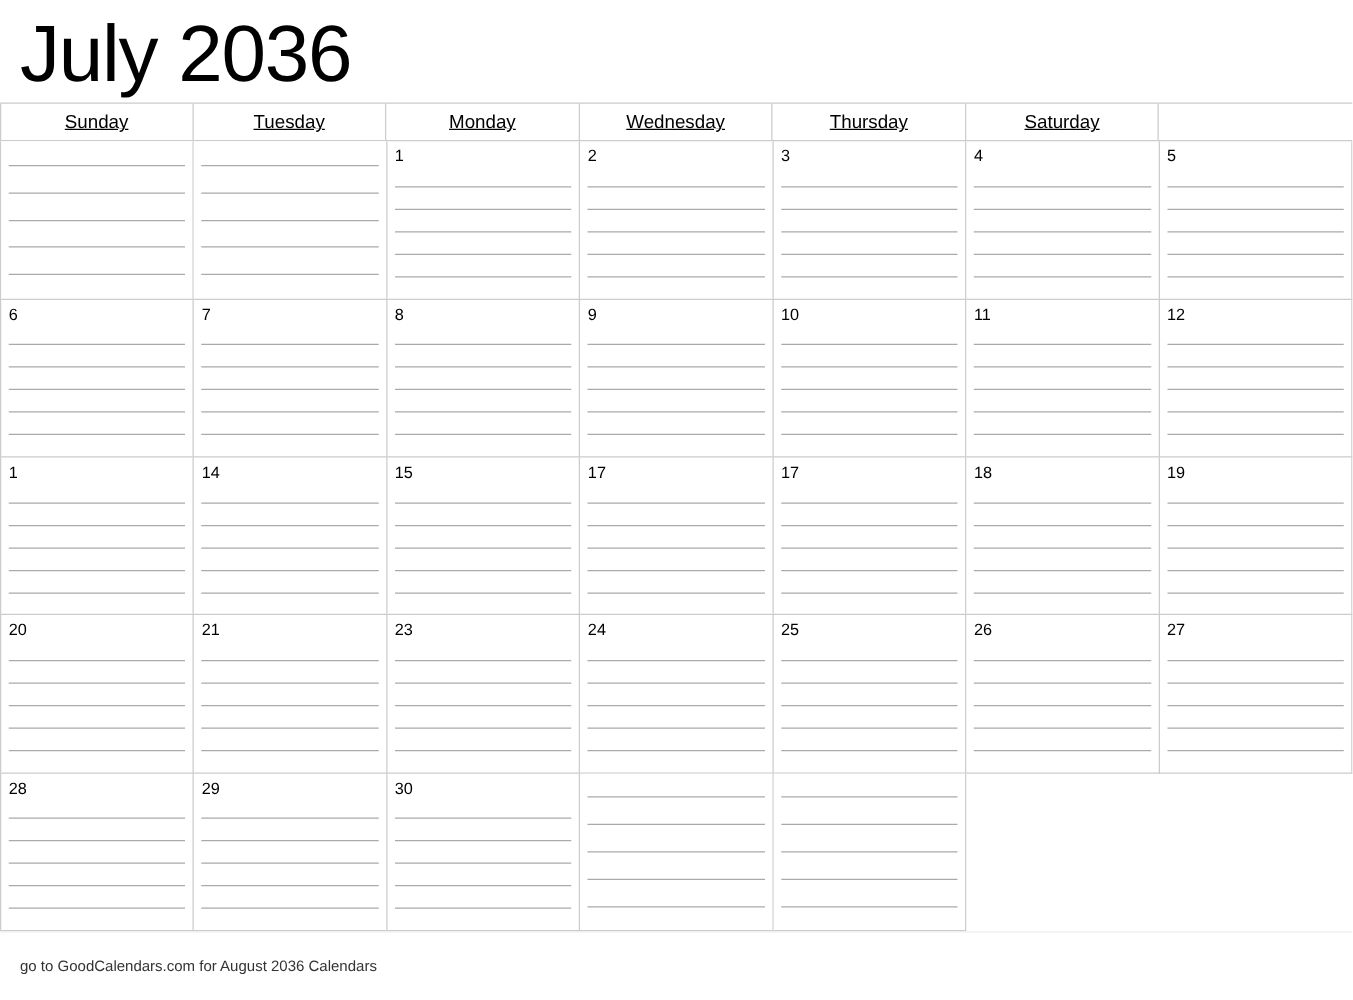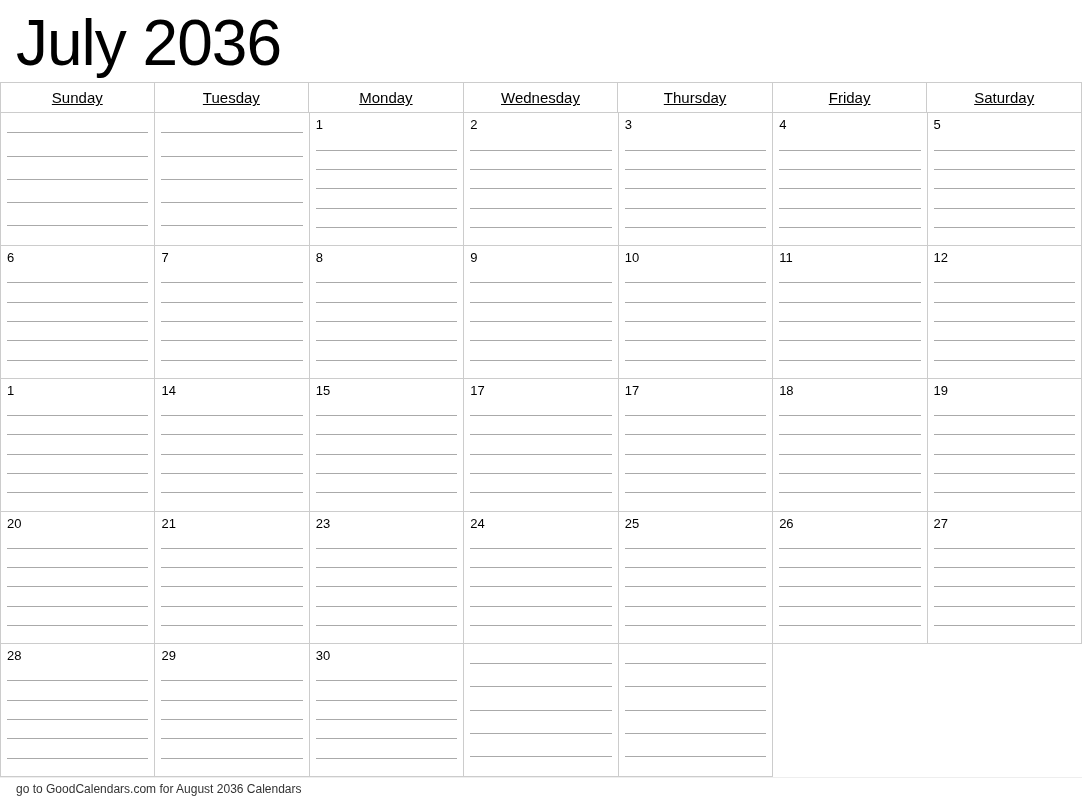--- a/index.html
+++ b/index.html
@@ -89,39 +89,38 @@
       padding: 4px 0;
     }
 
     .write-line {
       border-bottom: 1px solid #aaa;
       height: 1px;
       margin: 6px 0;
     }
 
     #footer {
-      padding: 4px 16px;
+      padding: 20px 16px;
       font-size: 12px;
       color: #333;
       border-top: 1px solid #eee;
     }
   </style>
 </head>
 <body>
 
 <div id="calendar-container">
   <h1 id="calendar-title">July 2036</h1>
 
   <div id="day-headers">
   <div class="day-header">Sunday</div>
       <div class="day-header">Tuesday</div>
       <div class="day-header">Monday</div>
       <div class="day-header">Wednesday</div>
       <div class="day-header">Thursday</div>
-      <div class="day-header">Friday</div>
       <div class="day-header">Saturday</div>
     </div>
 
   <div id="calendar-grid">
   <div class="calendar-cell empty">
         <div class="lines-container">
           <div class="write-line"></div>
           <div class="write-line"></div>
           <div class="write-line"></div>
           <div class="write-line"></div>

